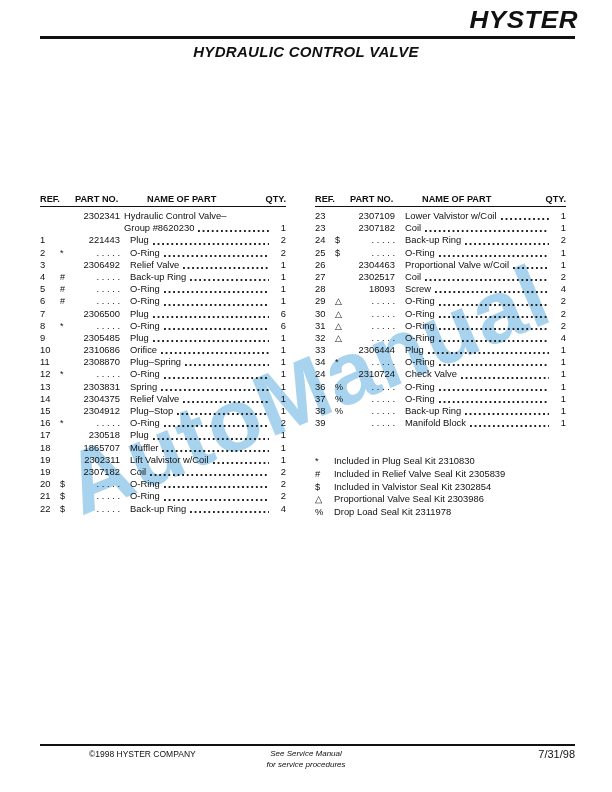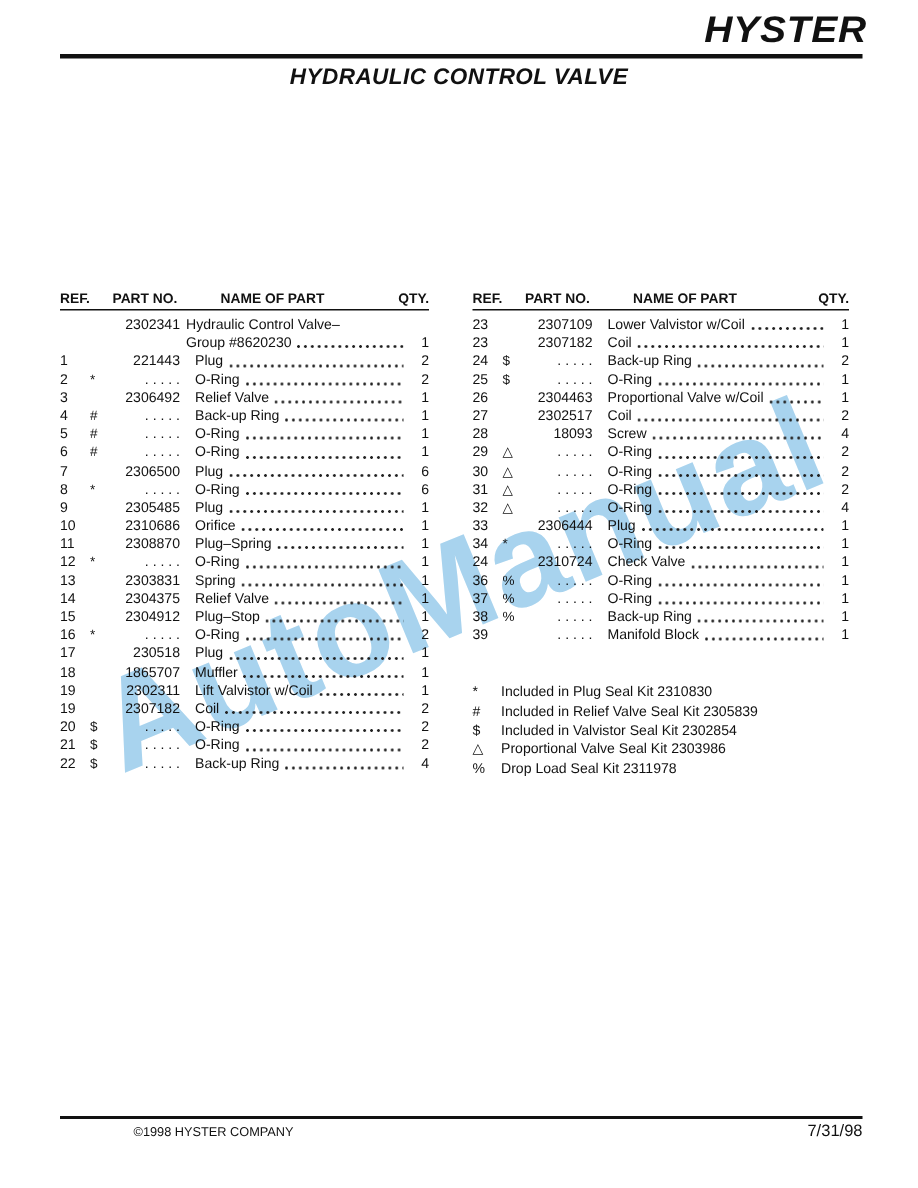--- a/index.html
+++ b/index.html
@@ -542,16 +542,18 @@
         <div class="fn-row">
     <span class="fn-sym">%</span>
     <span class="fn-text">Drop Load Seal Kit 2311978</span>
   </div>
       </div>
   </div>
 
   <div class="bottom-rule"></div>
   <div class="copyright">©1998 HYSTER COMPANY</div>
   <div class="svc">
+    <div>See Service Manual</div>
+    <div>for service procedures</div>
   </div>
   <div class="date">7/31/98</div>
 
 </div>
 
 </body></html>

